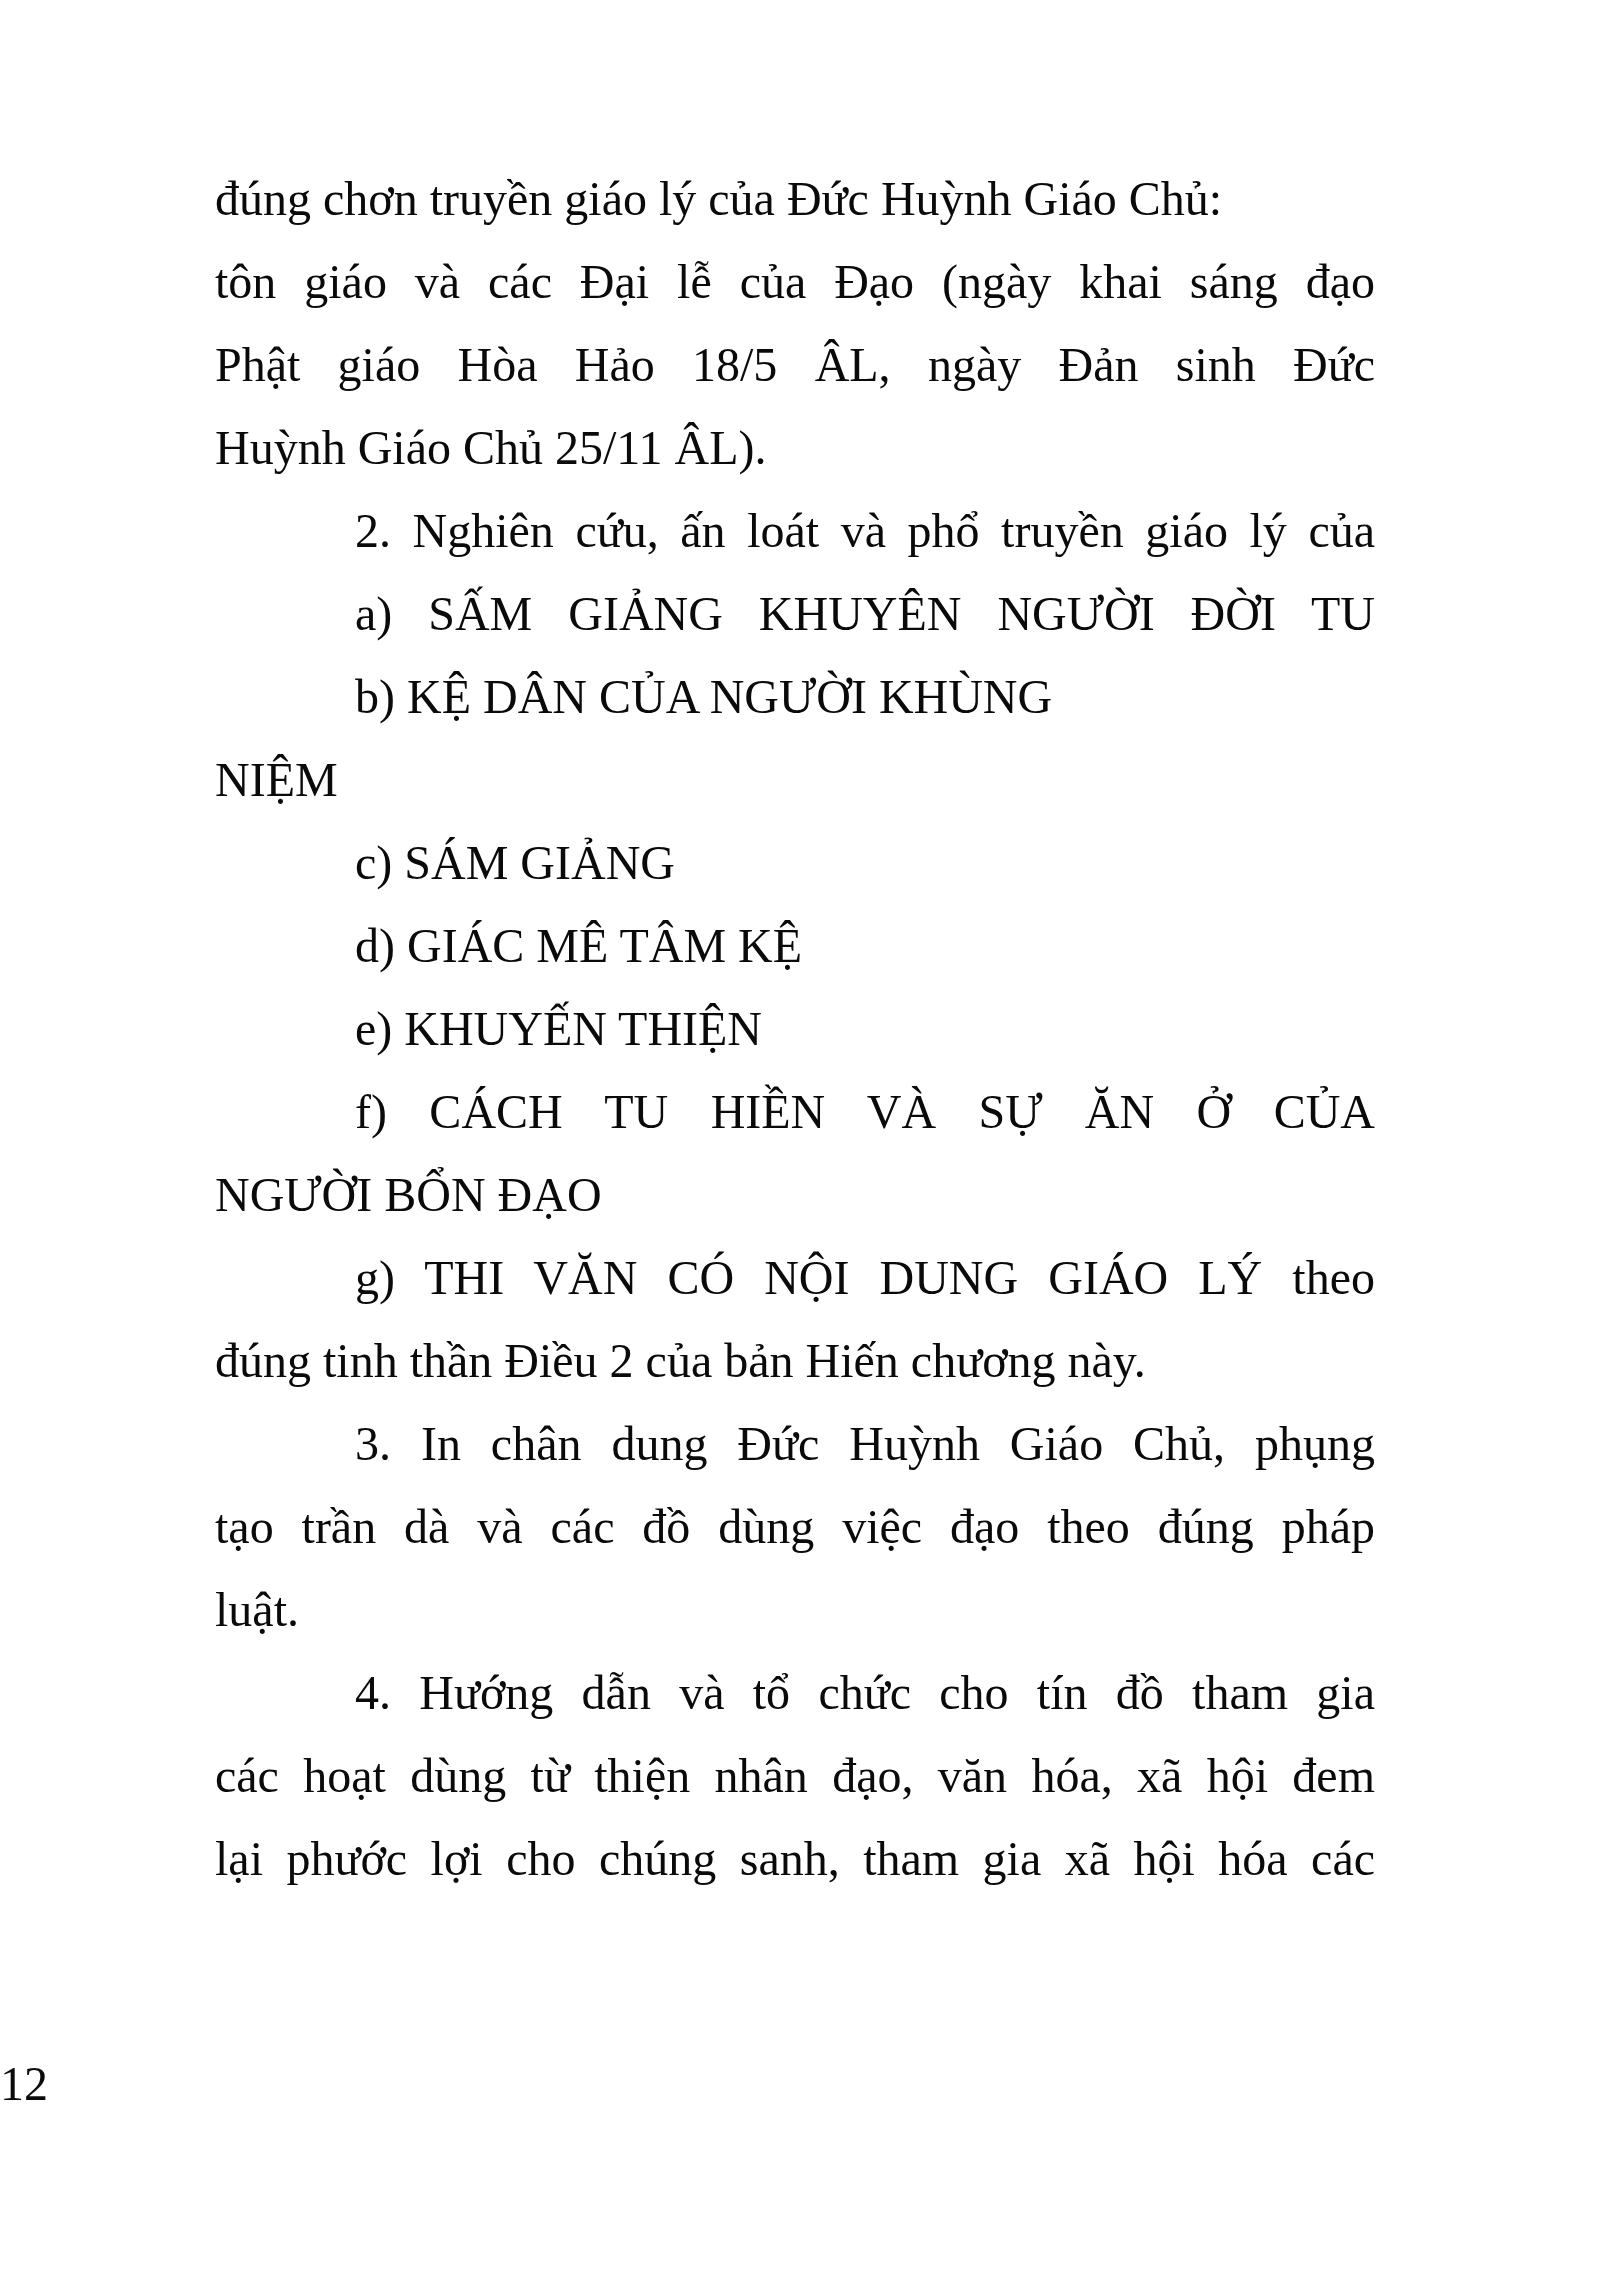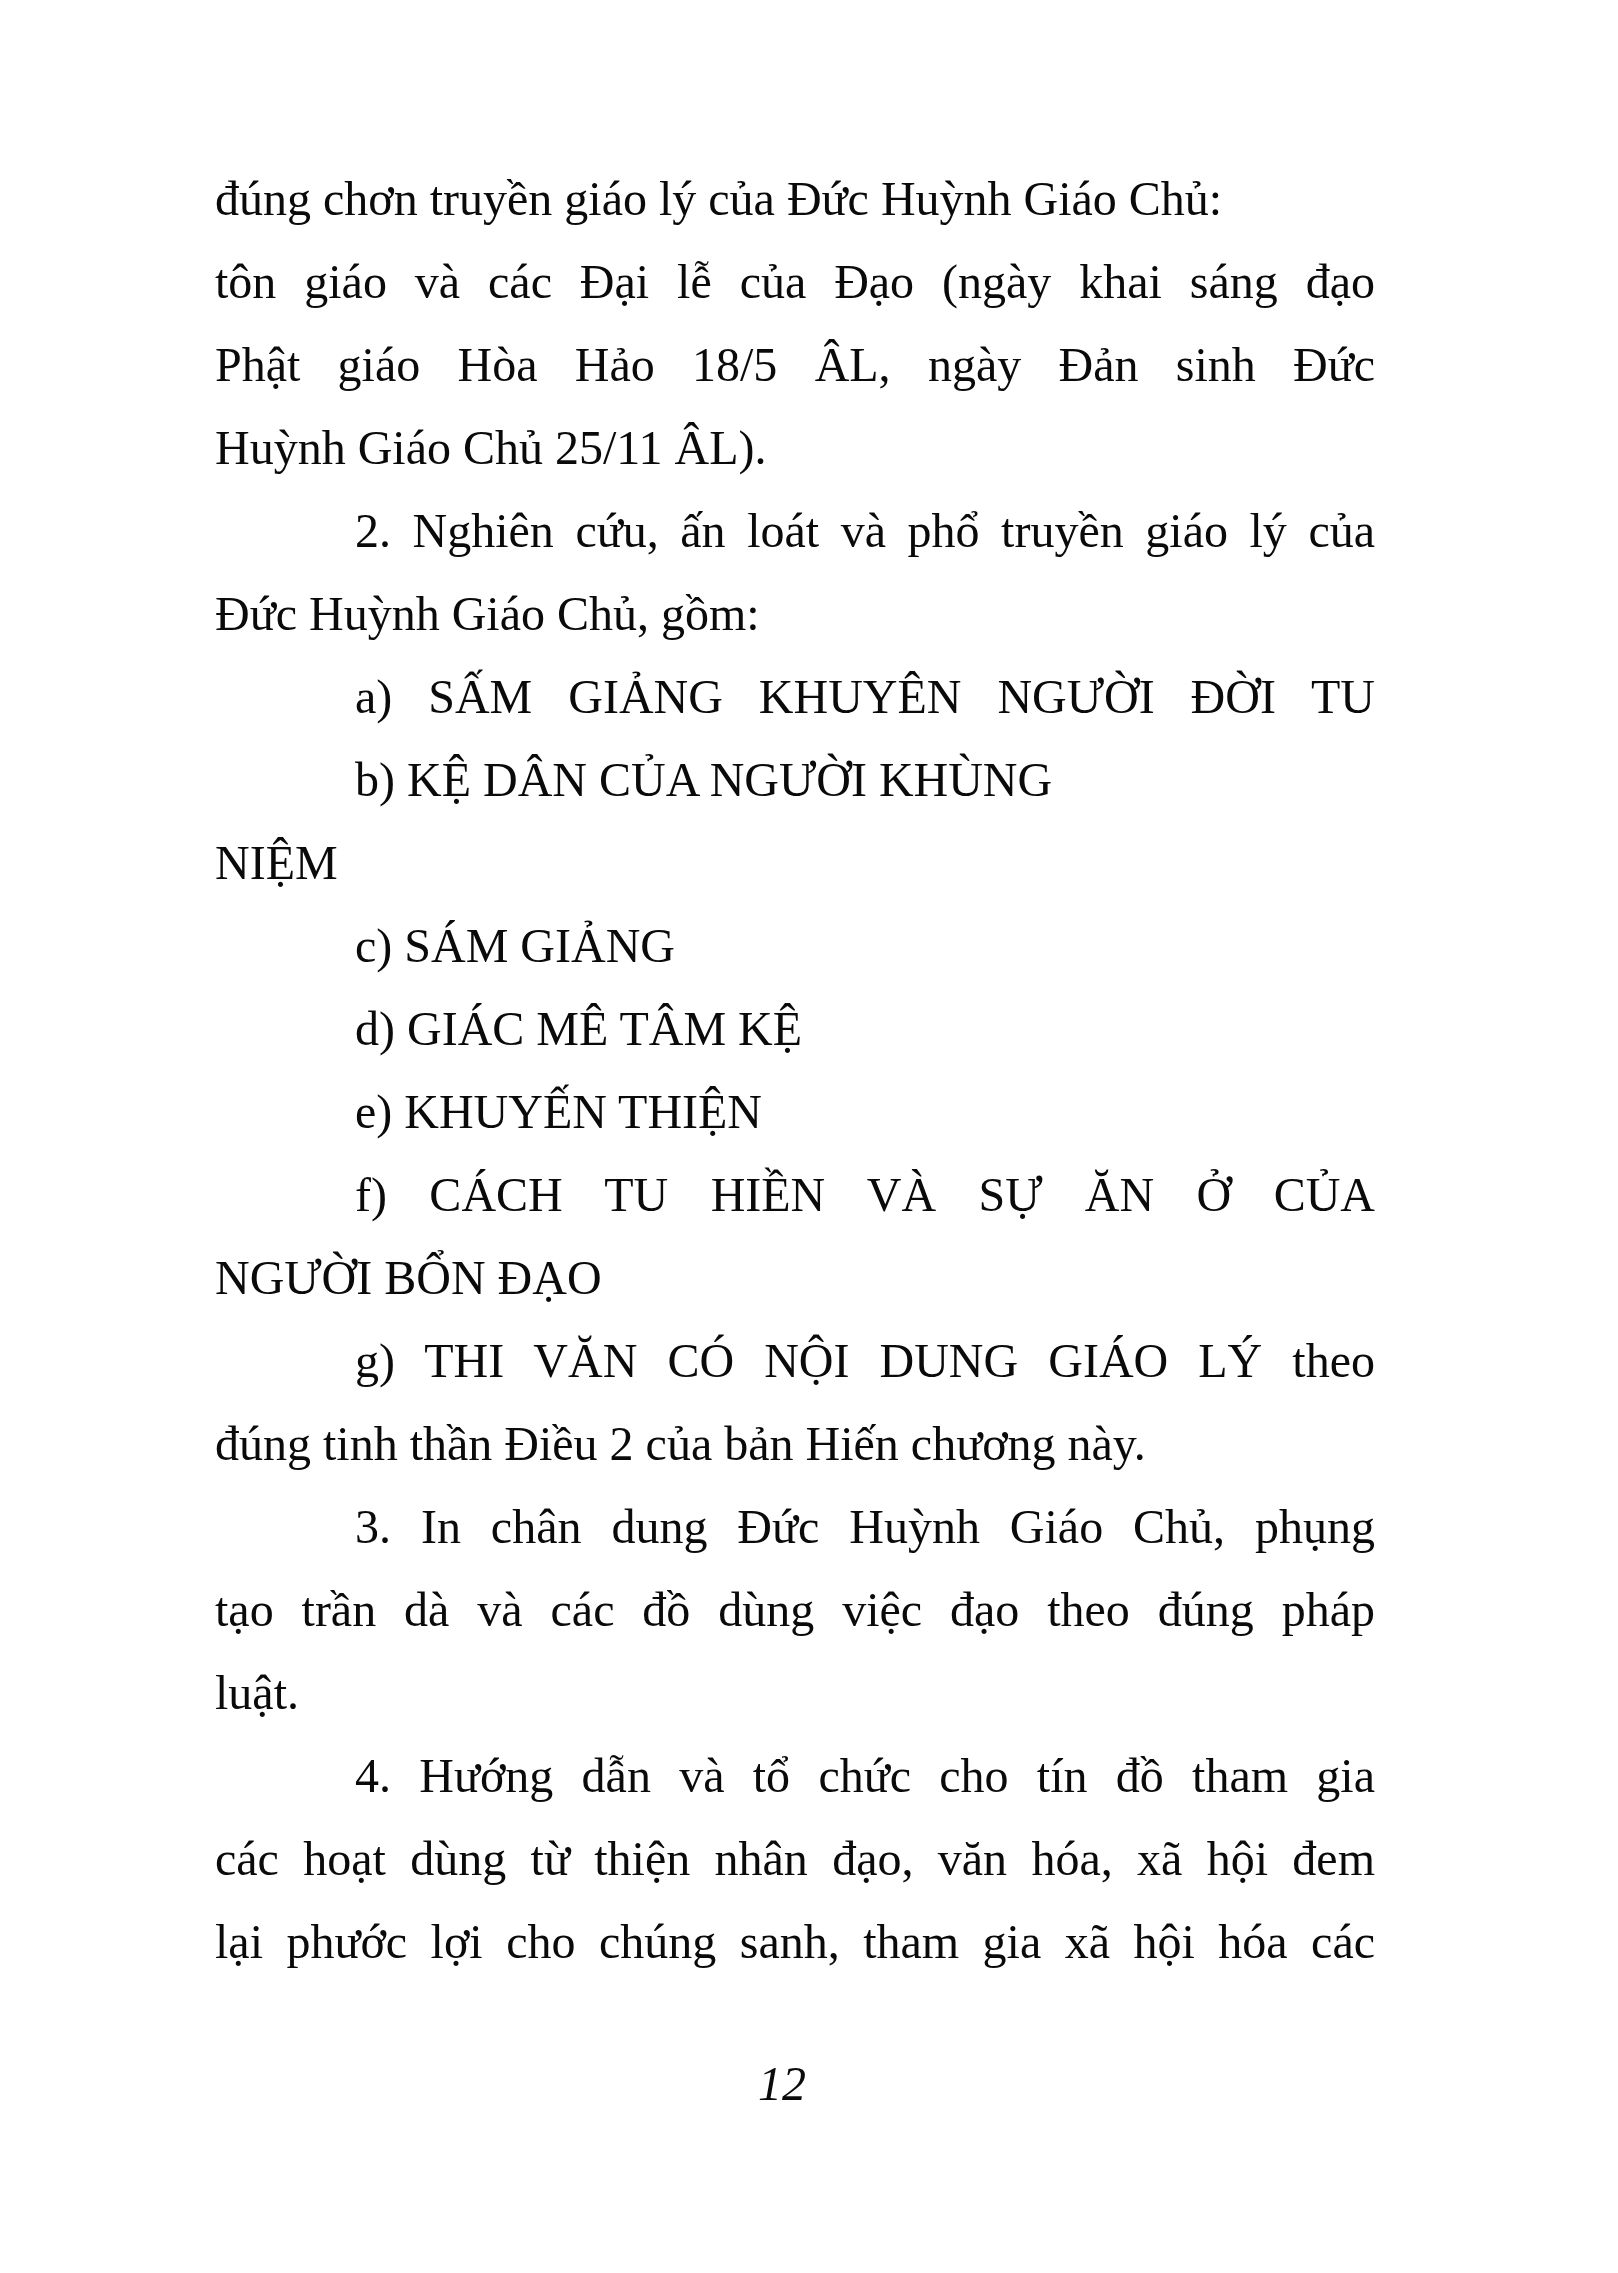--- a/index.html
+++ b/index.html
@@ -34,34 +34,31 @@
     text-align: justify;
     text-align-last: justify;
   }
   .page-number {
     position: absolute;
     left: 0;
     top: 2042px;
     width: 1564px;
     font-size: 48px;
     line-height: 83px;
-    text-align: center;
-    font-style: italic;
   }
 </style>
 </head>
 <body>
 
 <div class="text-block">
   <div class="line">đúng chơn truyền giáo lý của Đức Huỳnh Giáo Chủ:</div>
   <div class="line justify">tôn giáo và các Đại lễ của Đạo (ngày khai sáng đạo</div>
   <div class="line justify">Phật giáo Hòa Hảo 18/5 ÂL, ngày Đản sinh Đức</div>
   <div class="line">Huỳnh Giáo Chủ 25/11 ÂL).</div>
   <div class="line indent justify">2. Nghiên cứu, ấn loát và phổ truyền giáo lý của</div>
-  <div class="line">Đức Huỳnh Giáo Chủ, gồm:</div>
   <div class="line indent justify">a) SẤM GIẢNG KHUYÊN NGƯỜI ĐỜI TU</div>
   <div class="line indent">b) KỆ DÂN CỦA NGƯỜI KHÙNG</div>
   <div class="line">NIỆM</div>
   <div class="line indent">c) SÁM GIẢNG</div>
   <div class="line indent">d) GIÁC MÊ TÂM KỆ</div>
   <div class="line indent">e) KHUYẾN THIỆN</div>
   <div class="line indent justify">f) CÁCH TU HIỀN VÀ SỰ ĂN Ở CỦA</div>
   <div class="line">NGƯỜI BỔN ĐẠO</div>
   <div class="line indent justify">g) THI VĂN CÓ NỘI DUNG GIÁO LÝ theo</div>
   <div class="line">đúng tinh thần Điều 2 của bản Hiến chương này.</div>

